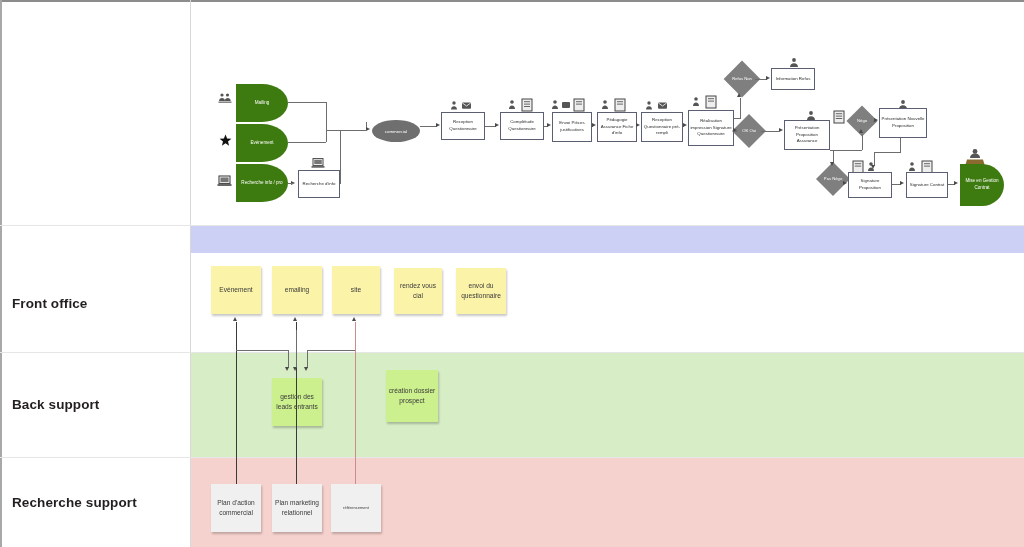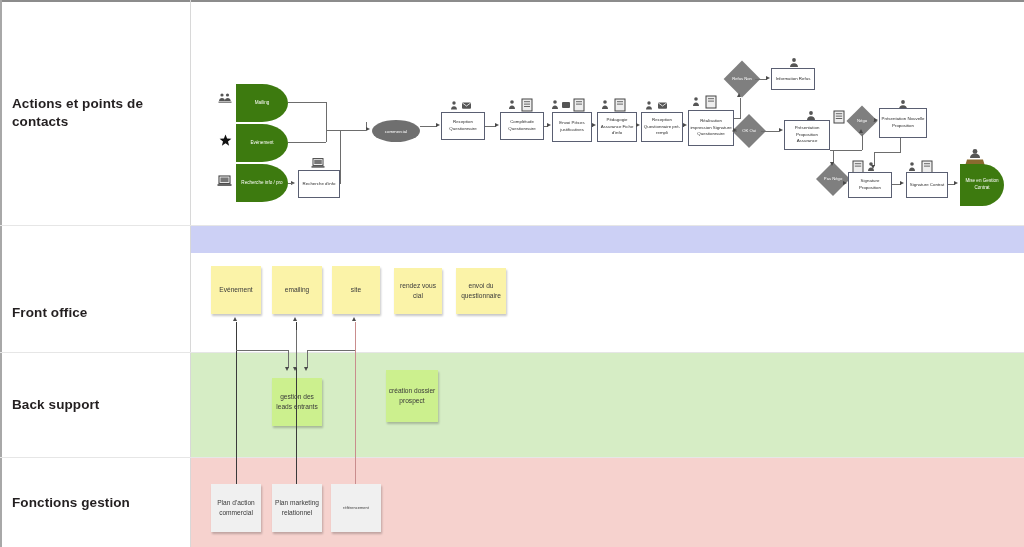--- a/index.html
+++ b/index.html
@@ -66,24 +66,23 @@
 
   <div style="position:absolute;left:0;top:0;width:190px;height:547px;background:#ffffff;"></div>
 
   <div class="topline"></div>
   <div class="leftline"></div>
   <div class="vdiv"></div>
   <div class="ldiv" style="top:225px;"></div>
   <div class="ldiv" style="top:352px;"></div>
   <div class="ldiv" style="top:457px;"></div>
 
-  <div class="lane-label" style="top:95px;">Actions et points de contacts</div>
-  <div class="lane-label" style="top:304px;">Front office</div>
+  <div class="lane-label" style="top:295px;">Front office</div>
   <div class="lane-label" style="top:396px;">Back support</div>
-  <div class="lane-label" style="top:494px;">Fonctions gestion</div>
+  <div class="lane-label" style="top:494px;">Recherche support</div>
 
   <div class="ico" style="left:218px;top:92px;">
     <svg width="14" height="12" viewBox="0 0 14 12">
         <circle cx="4" cy="3" r="1.6" fill="#555"></circle>
         <circle cx="9.5" cy="3" r="1.6" fill="#555"></circle>
         <path d="M1 9c0-2 1.4-3 3-3s3 1 3 3z" fill="#555"></path>
         <path d="M6.8 9c0-2 1.4-3 2.9-3s3 1 3 3z" fill="#555"></path>
         <rect x="0.5" y="9.6" width="13" height="1.1" fill="#555"></rect>
       </svg>
   </div>

